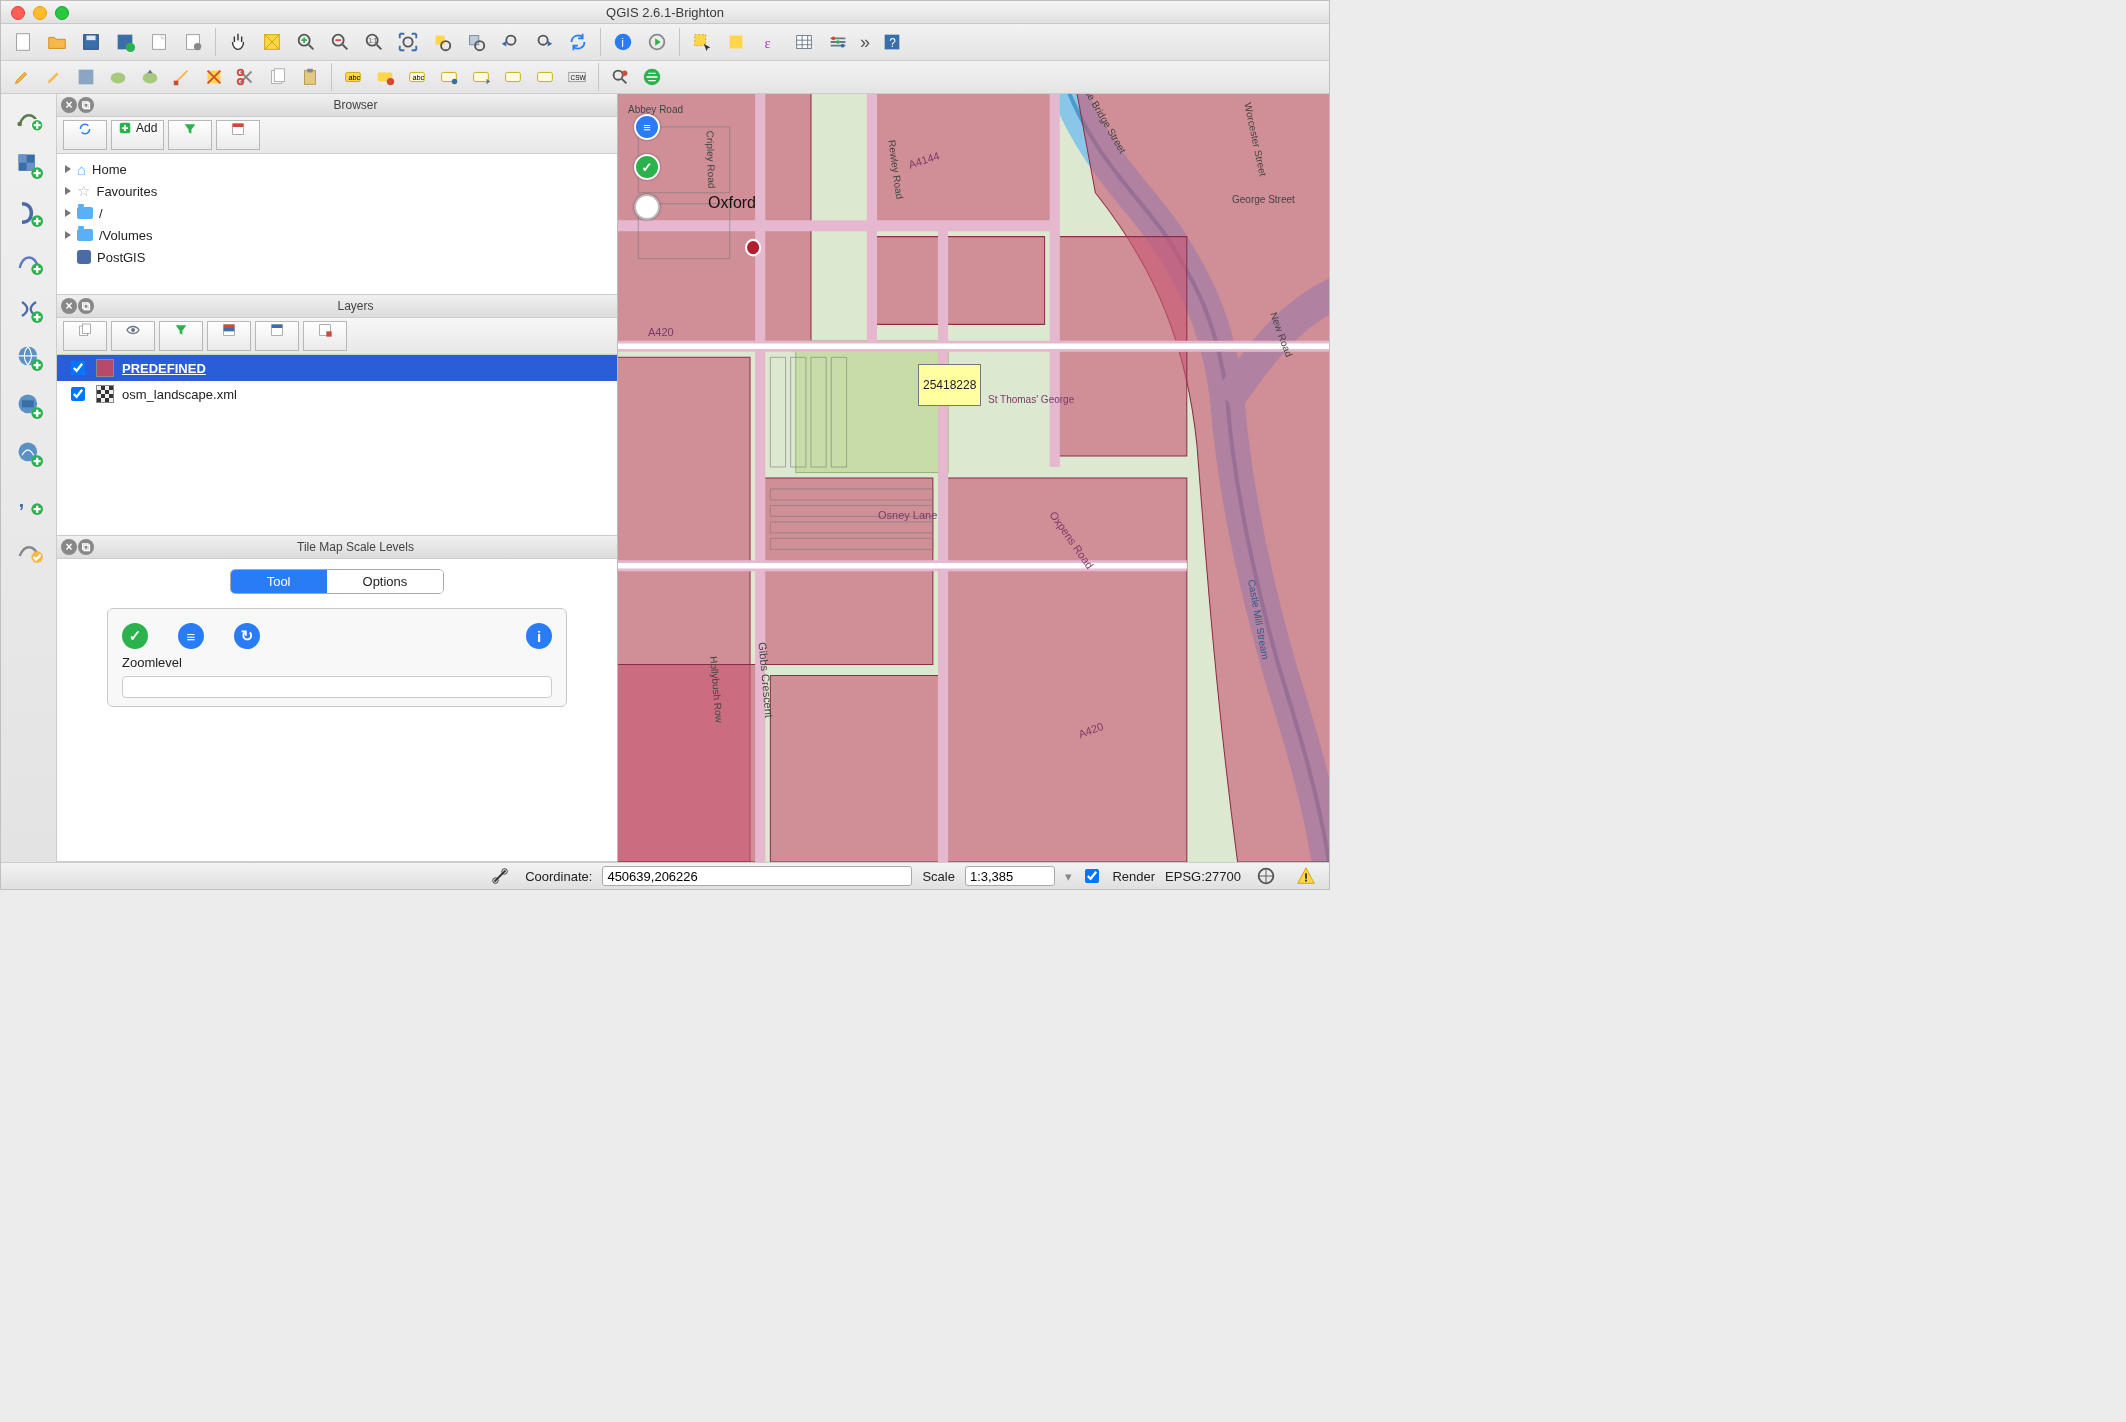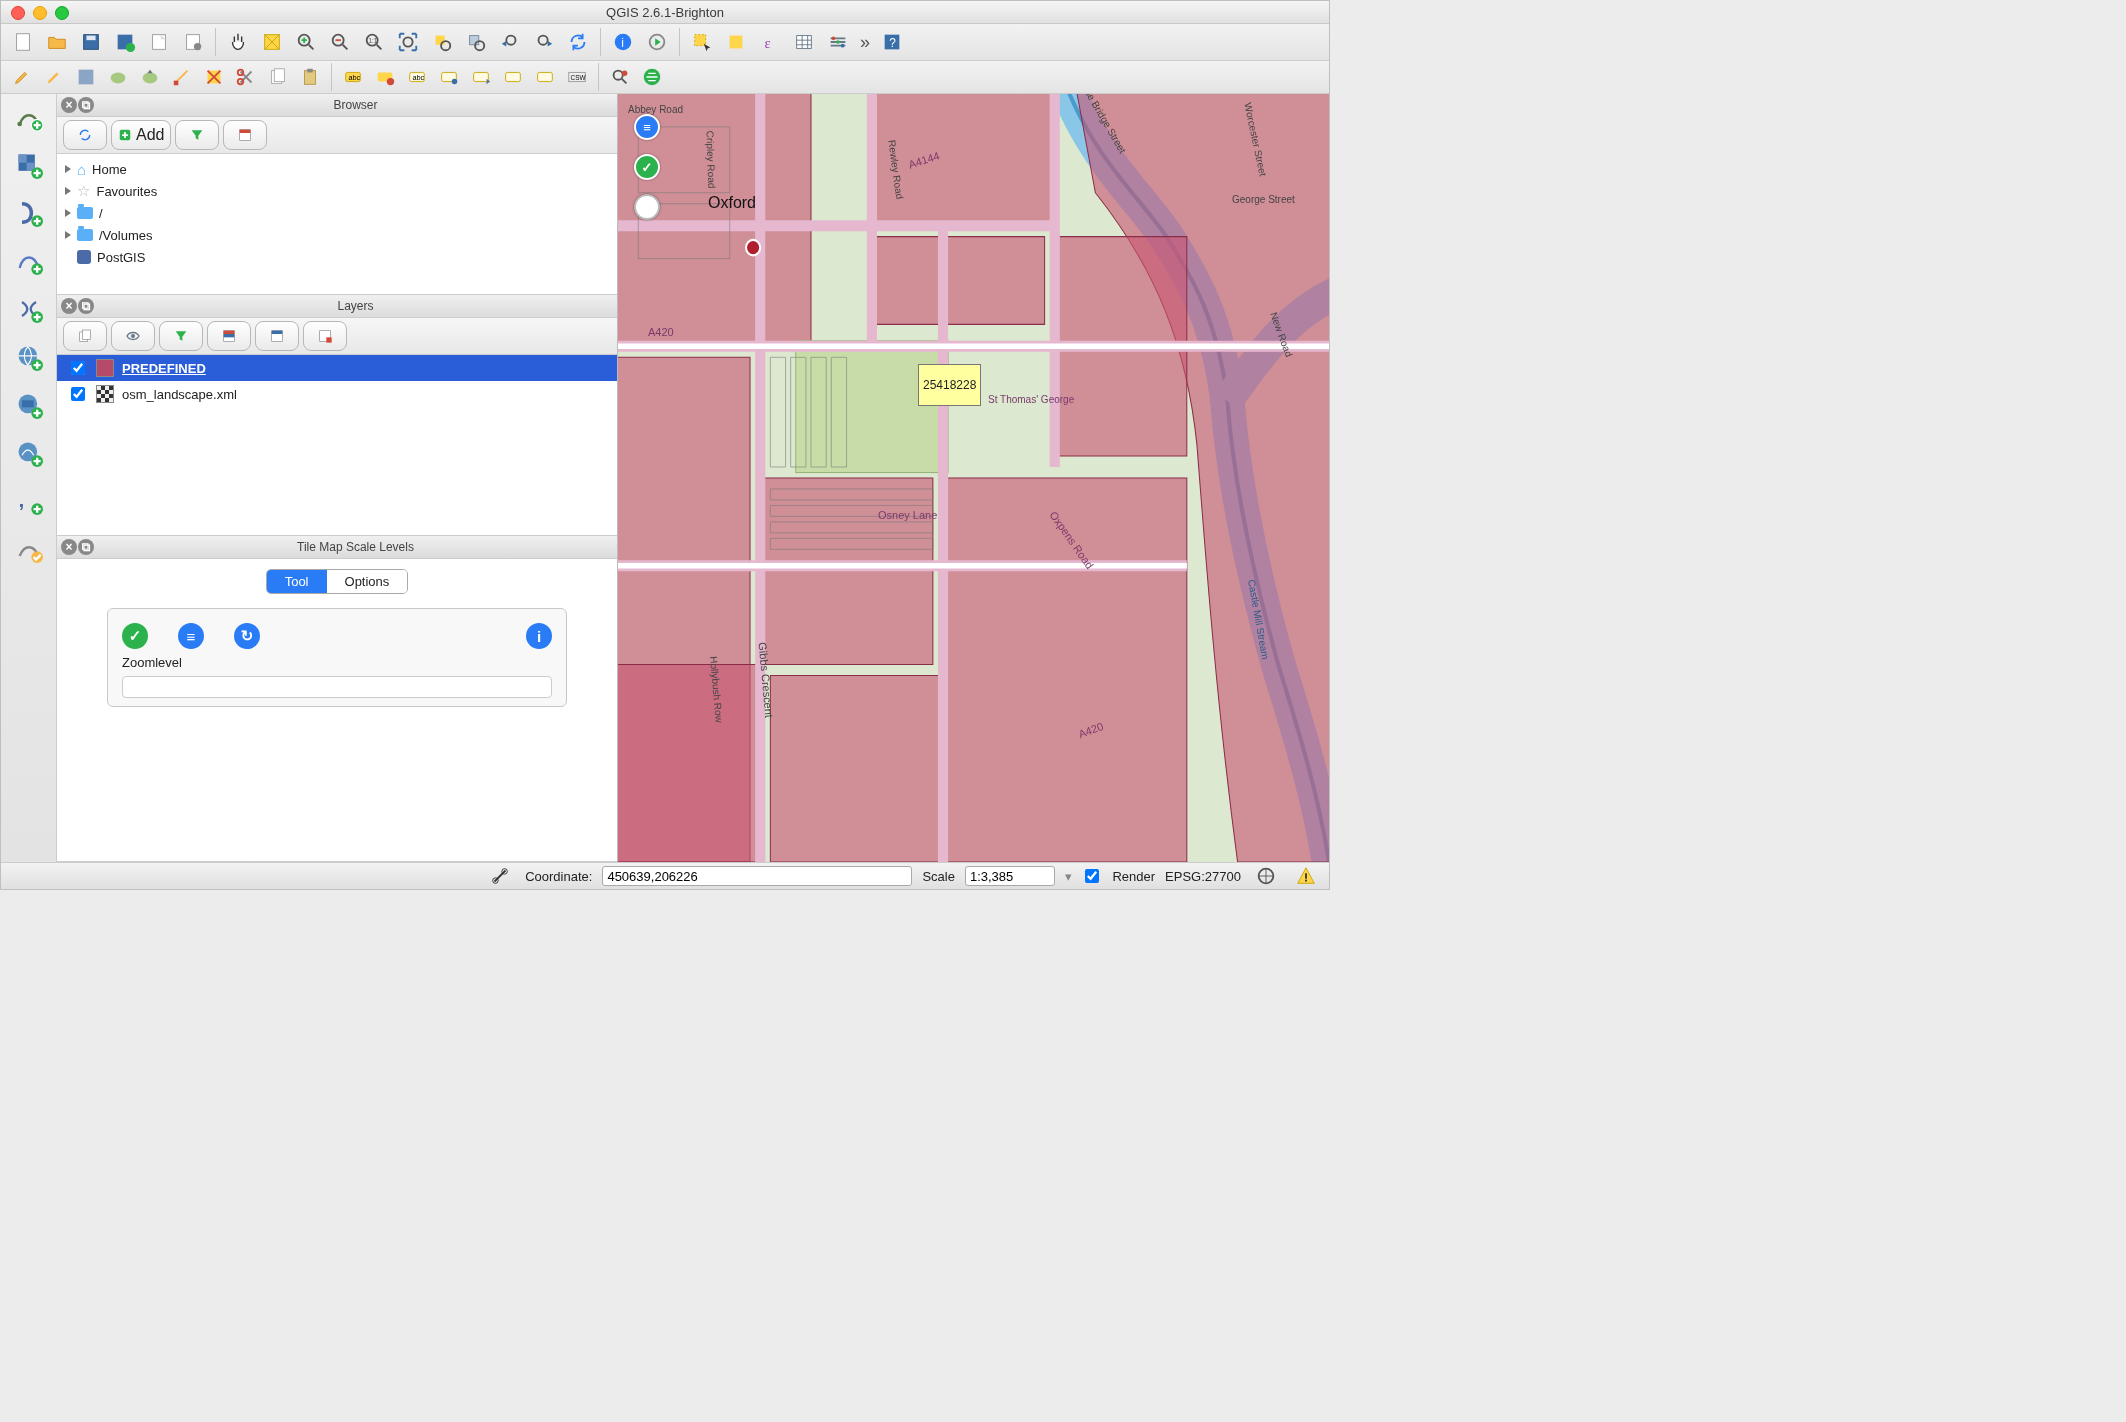--- a/index.html
+++ b/index.html
@@ -22,35 +22,35 @@
 .main{flex:1;display:flex;min-height:0}
 .side-icons{width:55px;background:linear-gradient(#f0f0f0,#e3e3e3);border-right:1px solid #ccc;display:flex;flex-direction:column;align-items:center;padding-top:6px;gap:14px}
 .side-icons .ic{width:34px;height:34px;display:flex;align-items:center;justify-content:center}
 .panels{width:560px;display:flex;flex-direction:column;border-right:1px solid #bbb;background:#f3f3f3}
 .panel{display:flex;flex-direction:column;border-bottom:1px solid #ccc}
 .panel-head{height:22px;display:flex;align-items:center;background:linear-gradient(#f0f0f0,#dcdcdc);border-bottom:1px solid #ccc;position:relative}
 .panel-head .ctrl{display:flex;gap:1px;margin-left:4px}
 .panel-head .ctrl span{width:16px;height:16px;background:#888;border-radius:50%;color:#fff;display:flex;align-items:center;justify-content:center;font-size:12px;font-weight:bold}
 .panel-title{flex:1;text-align:center;font-size:12px;color:#444}
 .panel-toolbar{height:36px;display:flex;align-items:center;gap:4px;padding:0 6px;background:linear-gradient(#f6f6f6,#e8e8e8);border-bottom:1px solid #ccc}
-.pt-btn{min-width:30px;height:28px;border:1px solid #b8b8b8;border-radius:8px;background:linear-gradient(#fff,#eaeaea);display:flex;align-items:center;justify-content:center;padding:0 6px;font-size:16px;gap:4px}
+.pt-btn{min-width:30px;height:28px;border:1px solid #b8b8b8;border-radius:0;background:linear-gradient(#fff,#eaeaea);display:flex;align-items:flex-start;justify-content:center;padding:0 6px;font-size:12px;gap:4px}
 .tree{flex:1;overflow:auto;background:#fff;padding:4px 0}
 .tree-row{display:flex;align-items:center;height:22px;padding-left:8px;gap:6px;font-size:13px}
 .tree-arrow{width:0;height:0;border-left:6px solid #777;border-top:4px solid transparent;border-bottom:4px solid transparent}
 .tree-arrow.none{visibility:hidden}
 .layers-body{flex:1;background:#fff;overflow:auto}
 .layer-row{display:flex;align-items:center;height:26px;padding-left:10px;gap:8px;font-size:13px}
 .layer-row.sel{background:#2a5ed8;color:#fff}
 .layer-row.sel .layer-name{font-weight:bold;text-decoration:underline}
 input.chk{width:14px;height:14px}
 .swatch{width:16px;height:16px;background:#b54a6a;border:1px solid #888}
 .swatch.tile{background:repeating-conic-gradient(#333 0 25%,#eee 0 50%) 50%/8px 8px}
 .tms-body{flex:1;background:#fff;padding:10px;display:flex;flex-direction:column;align-items:center}
 .seg{display:flex;border:1px solid #a9a9a9;border-radius:5px;overflow:hidden;margin-bottom:14px}
-.seg div{padding:4px 18px;font-size:13px;background:#fff}
+.seg div{padding:4px 36px;font-size:13px;background:#fff}
 .seg div.act{background:#2a7bf6;color:#fff}
 .tms-box{width:430px;border:1px solid #c8c8c8;border-radius:6px;padding:14px 14px 8px;position:relative;background:#f8f8f8}
 .tms-icons{display:flex;gap:30px;align-items:center}
 .tms-icons .gap{flex:1}
 .circ{width:26px;height:26px;border-radius:50%;display:flex;align-items:center;justify-content:center;color:#fff;font-size:15px;font-weight:bold}
 .circ.green{background:#2bb24c}
 .circ.blue{background:#2a7bf6}
 .zoomlvl{font-size:13px;margin:6px 0}
 .map{flex:1;background:#d7e7c9;position:relative;overflow:hidden}
 .map svg{position:absolute;inset:0;width:100%;height:100%}

